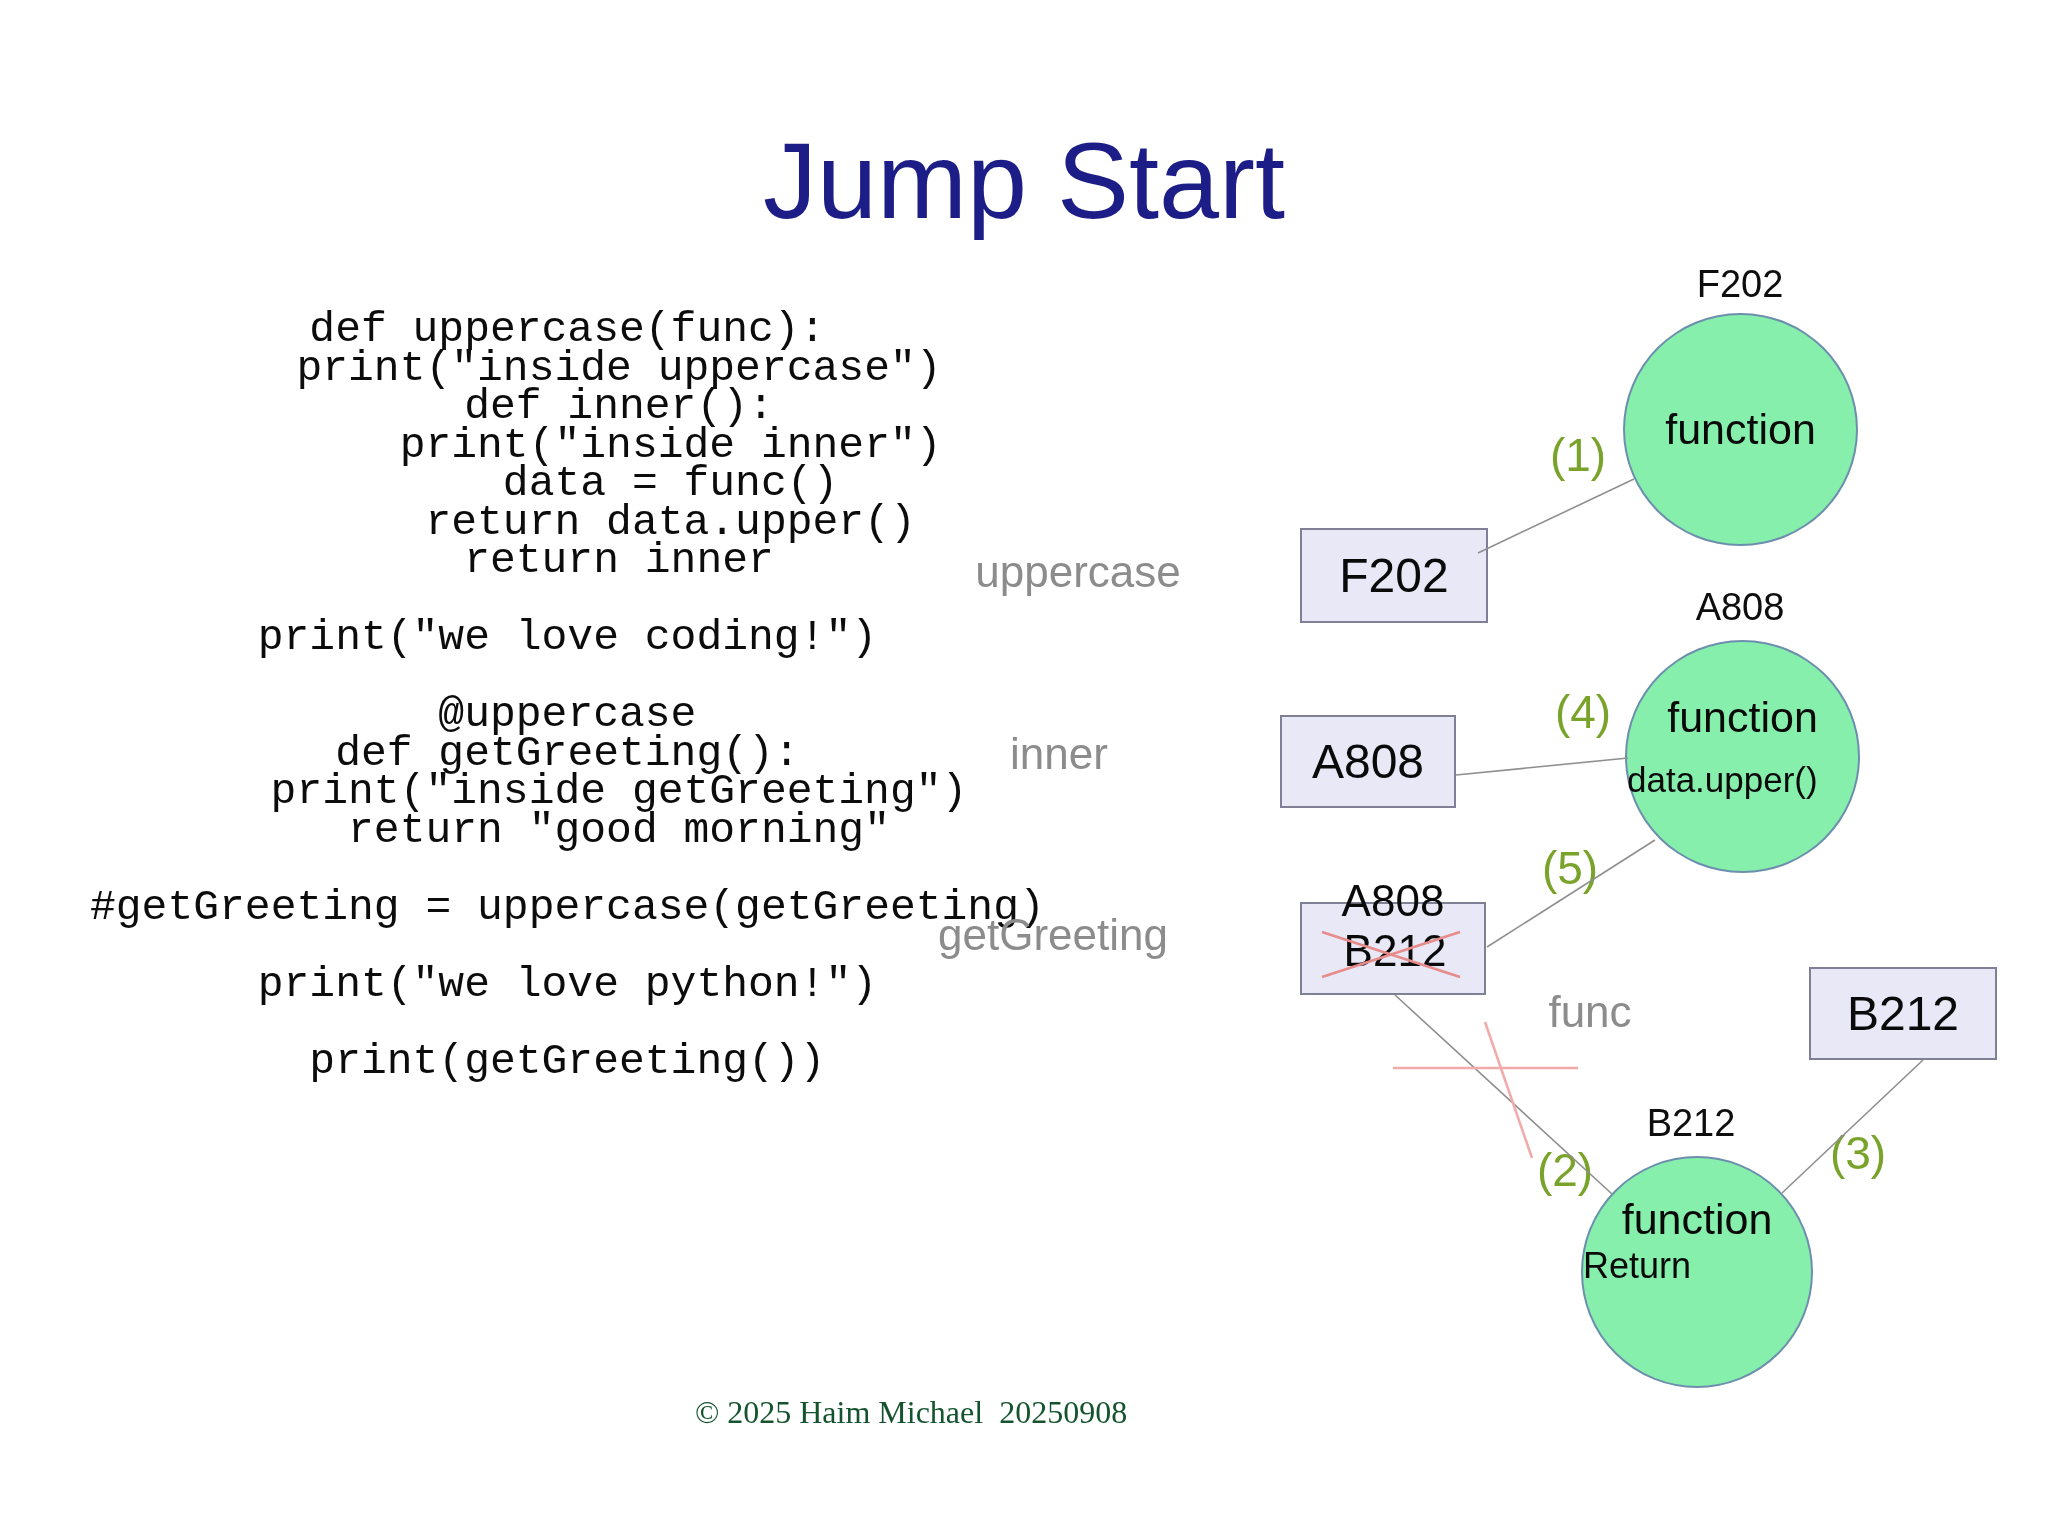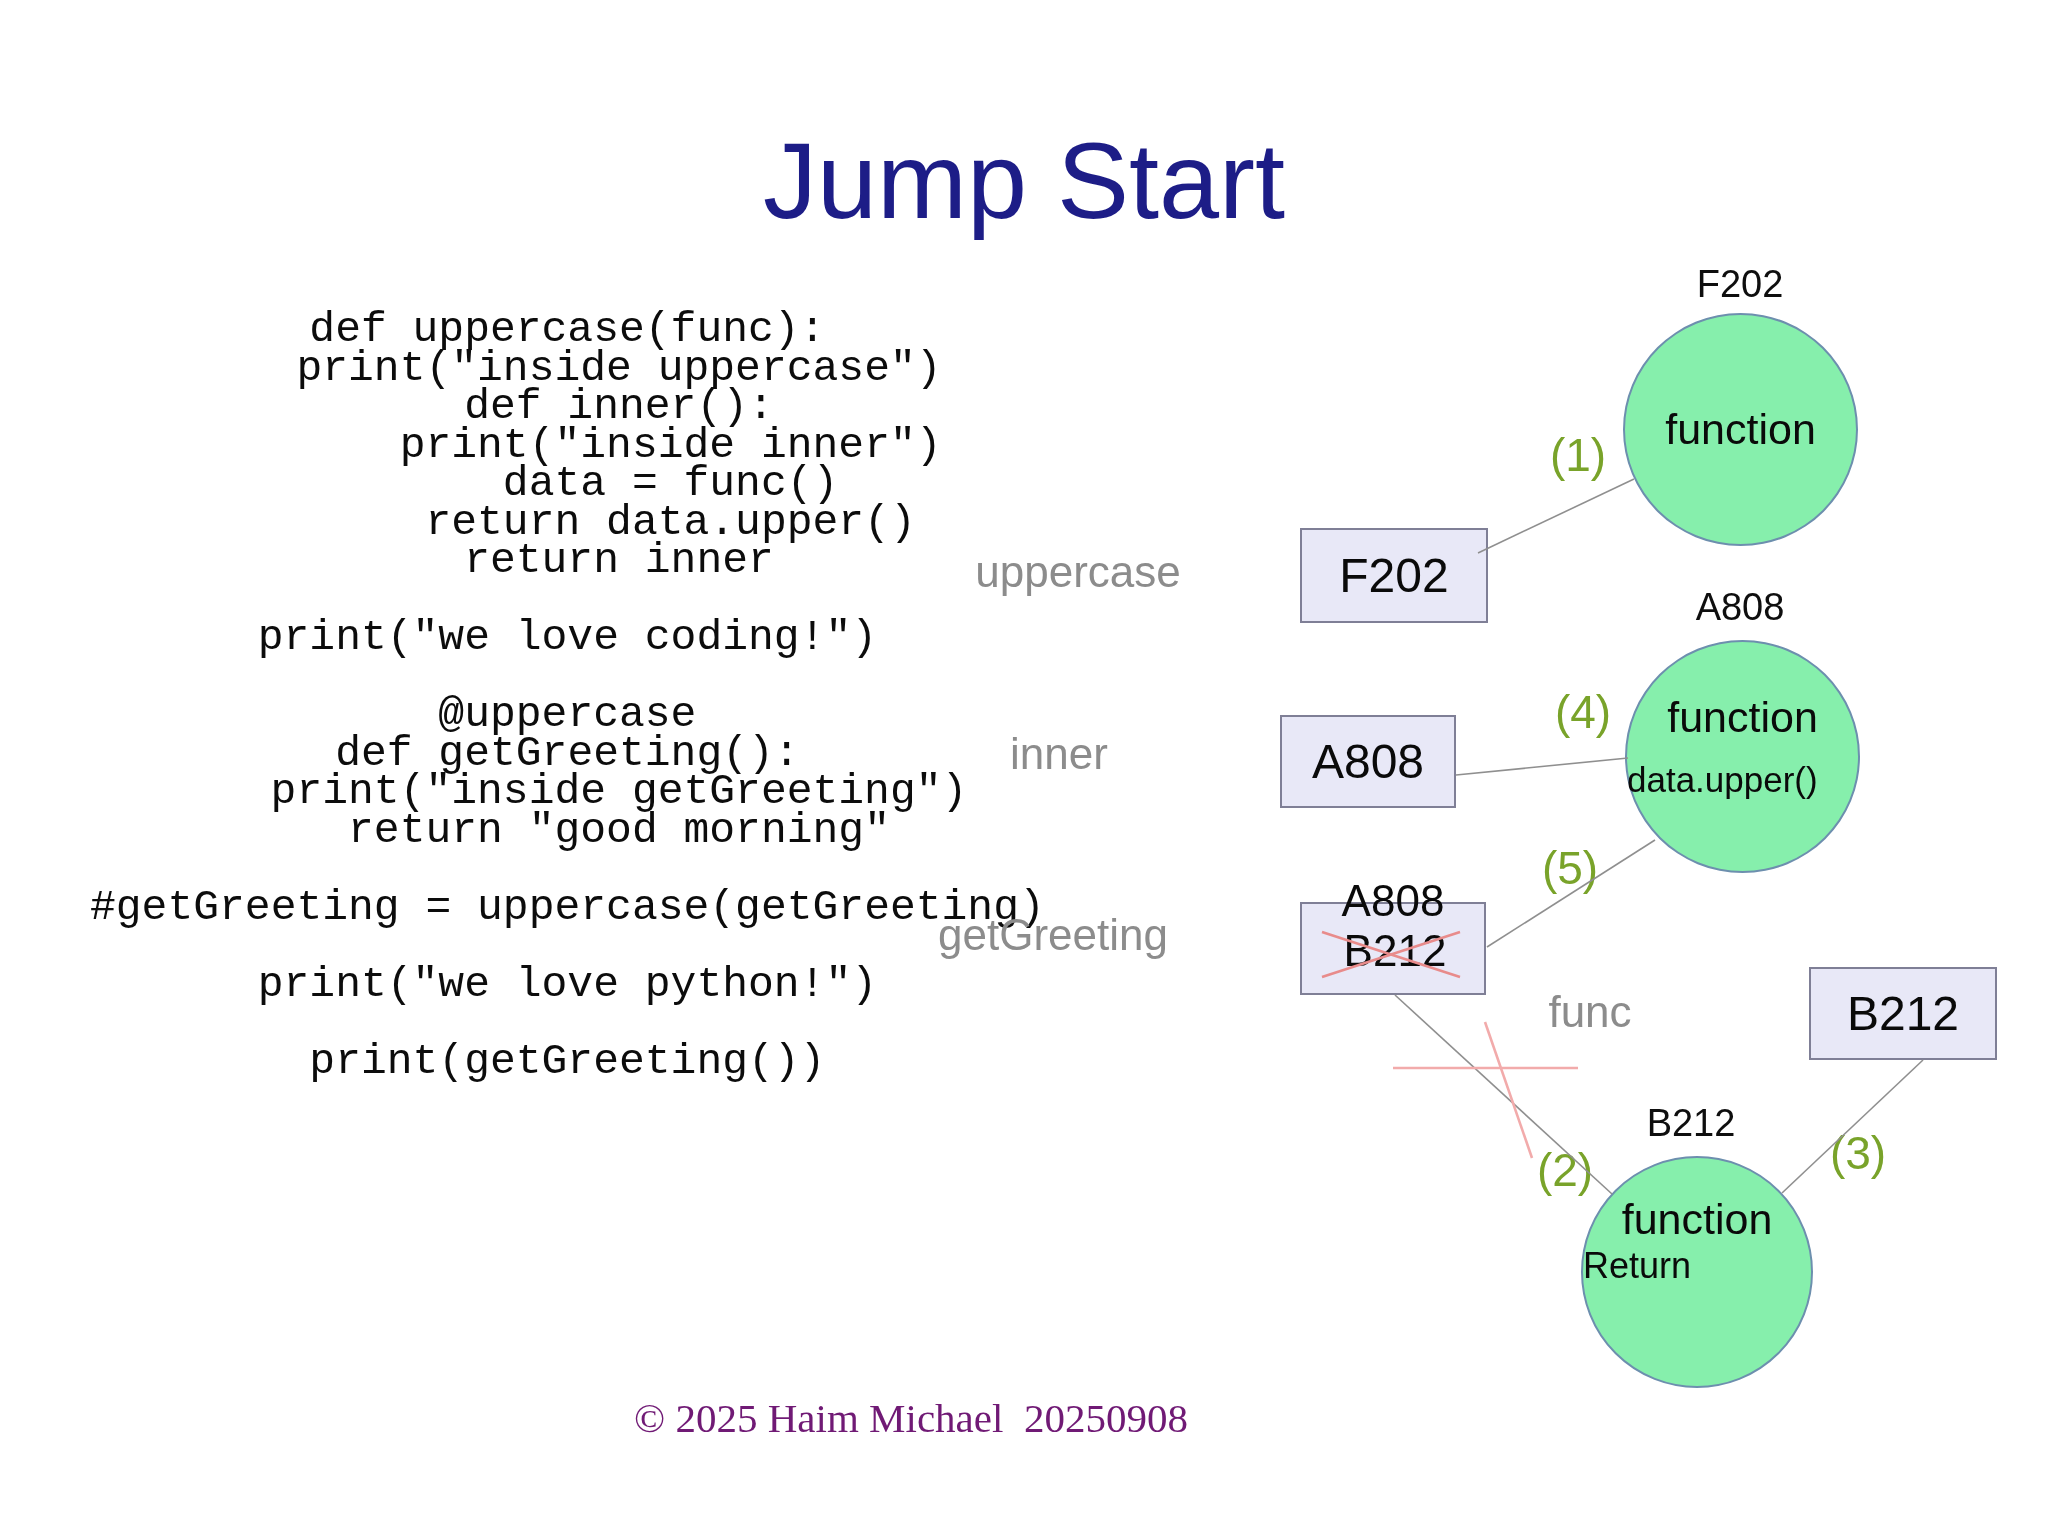--- a/index.html
+++ b/index.html
@@ -10,21 +10,21 @@
   
   #title{left:0;top:116px;width:2048px;text-align:center;
          font-size:108px;line-height:1.2;font-weight:400;color:#1d1d87;}
 
   
   #code{left:90px;top:268px;font-family:"Liberation Mono",monospace;
         font-size:43px;line-height:38.5px;white-space:pre;color:#0c0c0c;text-align:center;}
 
   
   #footer{left:0;top:1394px;width:1822px;text-align:center;
-          font-family:"Liberation Serif",serif;font-size:41px;color:#701a75;
+          font-family:"Liberation Serif",serif;font-size:32px;color:#14532d;
           white-space:pre;}
 
   
   .circle{border-radius:50%;background:#86efac;border:2px solid #6d8fae;box-sizing:border-box;}
   #circle-f202{left:1623px;top:313px;width:235px;height:233px;
                display:flex;align-items:center;justify-content:center;}
   #circle-a808{left:1625px;top:640px;width:235px;height:233px;}
   #circle-b212{left:1581px;top:1156px;width:232px;height:232px;}
   .fn-main{position:absolute;left:0;width:100%;text-align:center;
            font-size:43px;line-height:46px;color:#0a0a0a;}

